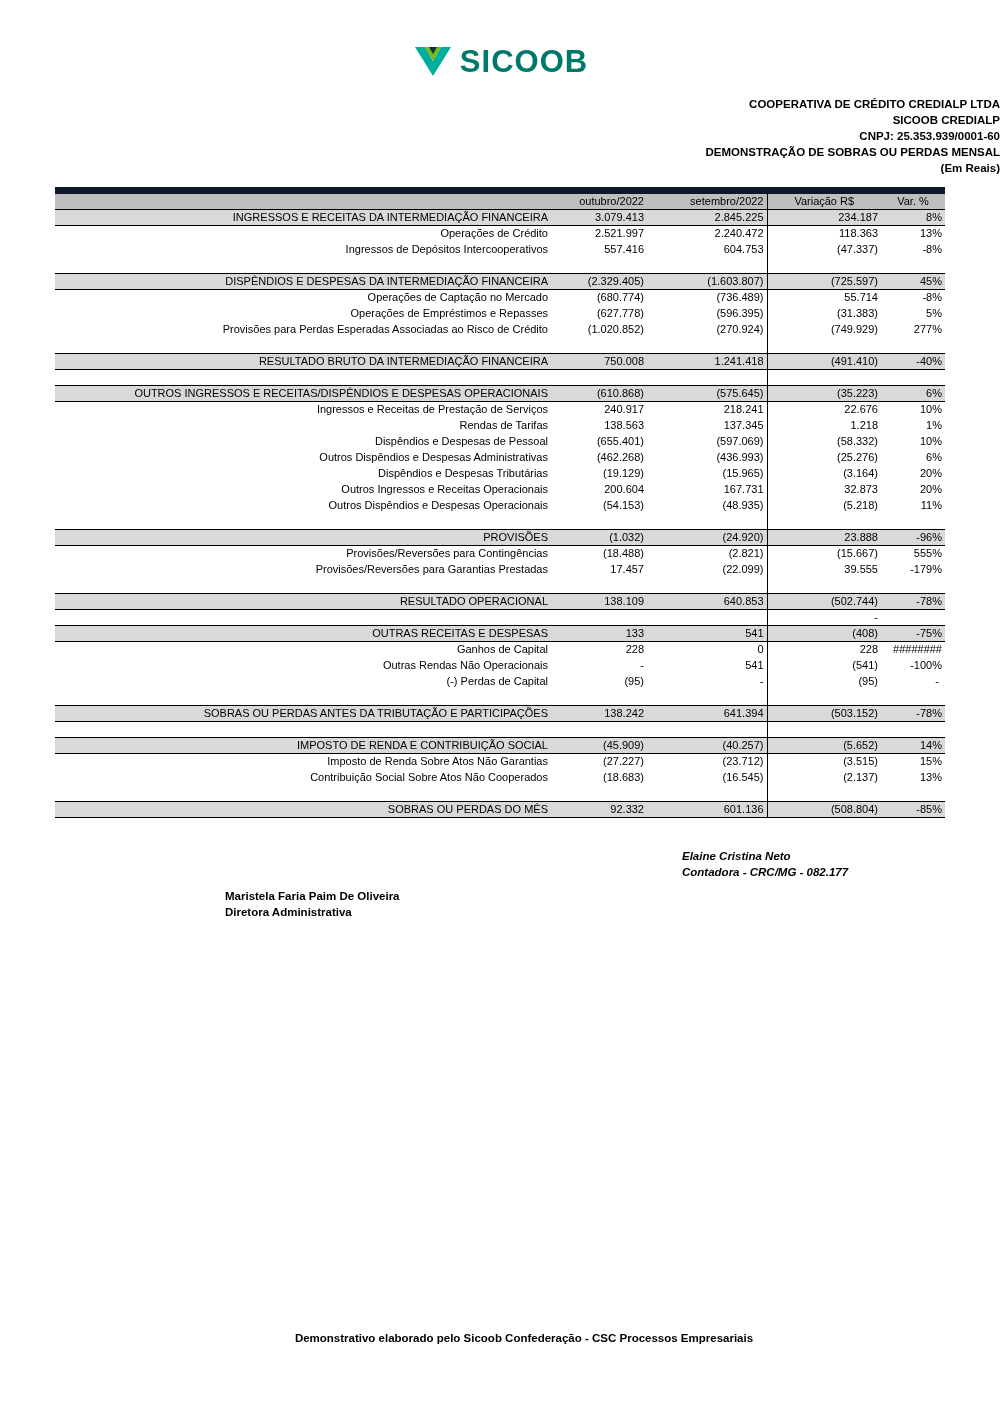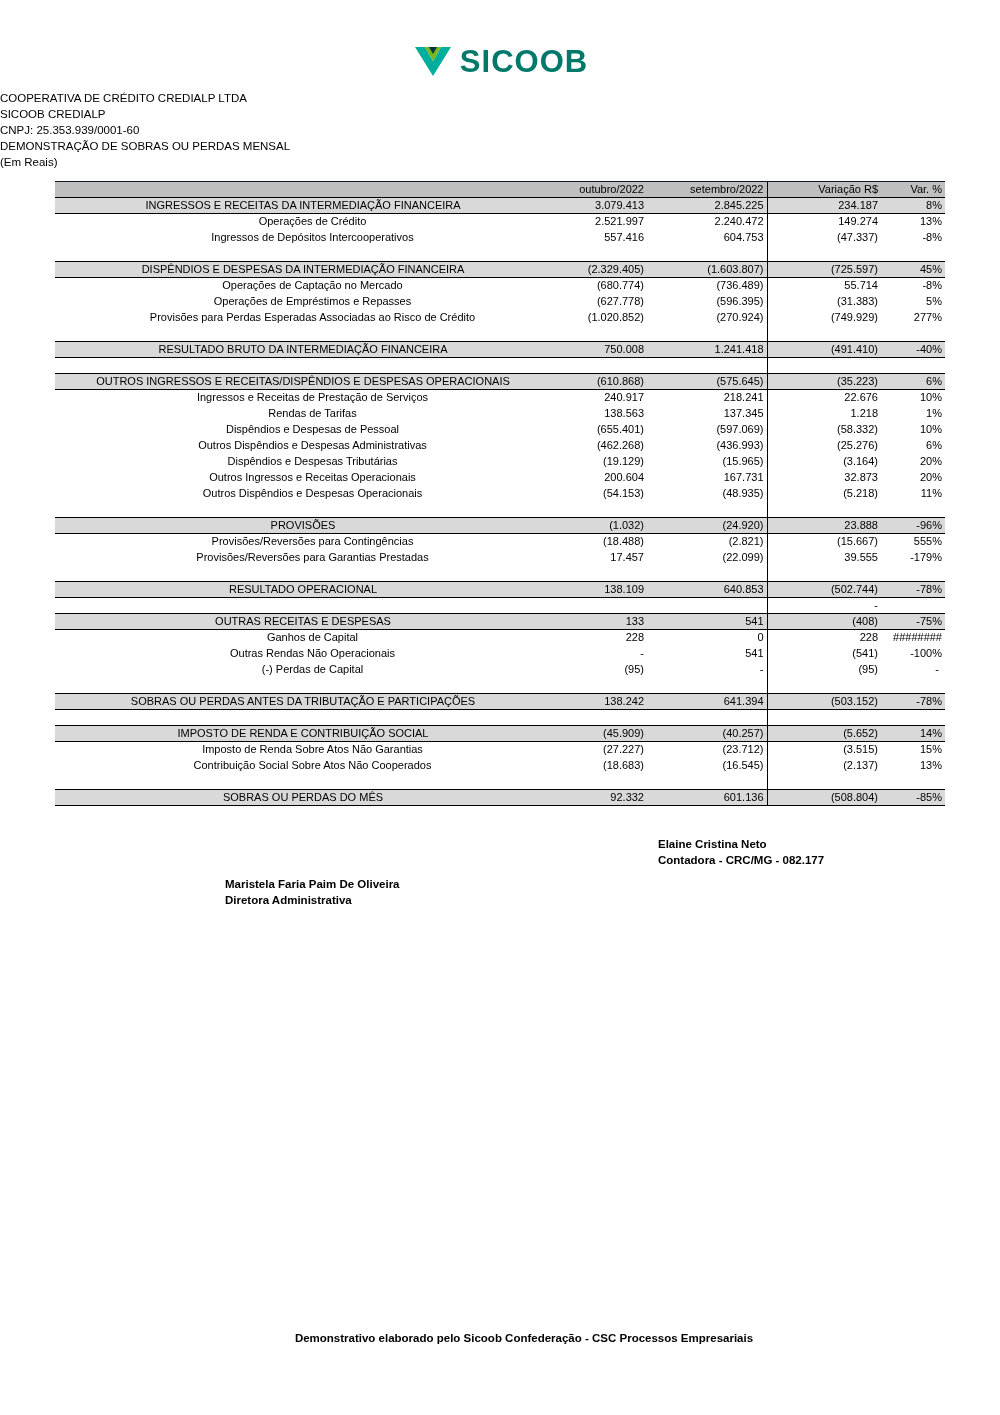--- a/index.html
+++ b/index.html
@@ -8,57 +8,57 @@
     position:relative; width:1000px; height:1415px; margin:0 auto;
     background:#ffffff; color:#000; overflow:hidden;
   }
   
   .logo-wrap { padding-top:44px; display:flex; justify-content:center; align-items:center; gap:6px; }
   .logo-emblem { display:inline-block; width:42px; height:34px; }
   .logo-word {
     font-size:31px; font-weight:bold; letter-spacing:1px; color:#00796b;
   }
   
-  .doc-header { margin-top:10px; text-align:left; font-size:11.5px; font-weight:normal; line-height:16px; }
+  .doc-header { margin-top:16px; text-align:right; font-size:11.5px; font-weight:bold; line-height:16px; }
   
   table.statement {
     border-collapse:collapse; table-layout:fixed;
     width:890px; margin:11px 0 0 55px;
     font-size:11px;
   }
   table.statement td, table.statement th {
     height:16px; padding:0 3px; line-height:15px;
     white-space:nowrap; overflow:visible; font-weight:normal;
   }
   .col-label { width:496px; }
   .col-oct   { width:96px; }
   .col-sep   { width:120px; }
   .col-var   { width:114px; }
   .col-pct   { width:64px; }
   .thead th {
     background:#bfbfbf; font-weight:bold;
-    border-top:1px solid #0f172a; border-bottom:1px solid #000;
+    border-top:7px solid #0f172a; border-bottom:1px solid #000;
   }
   .thead .h-oct, .thead .h-sep { text-align:right; }
-  .thead .h-var, .thead .h-pct { text-align:right; }
-  .c-label { text-align:center; padding-left:2px; }
+  .thead .h-var, .thead .h-pct { text-align:center; }
+  .c-label { text-align:right; padding-left:2px; }
   .c-num   { text-align:right; }
   .c-sep   { border-right:1px solid #000; padding-right:8px; }
   .c-pct   { padding-right:2px; }
   .row-section td {
     background:#d9d9d9; font-weight:bold;
     border-top:1px solid #000; border-bottom:1px solid #000;
   }
   .row-detail .c-label { padding-left:22px;margin-top:36px; }
   td.dash { padding-right:14px; }
   td.c-pct.dash { padding-right:6px; }
   
   .signatures { position:relative; height:60px; margin-top:30px; font-size:11.5px; font-weight:bold; line-height:16px; }
   .sig-left  { position:absolute; left:225px; top:0;margin-top:40px; }
-  .sig-right { position:absolute; left:658px; top:0; }
+  .sig-right { position:absolute; left:682px; top:0;font-style:italic; }
   
   .footer-note {
     position:absolute; left:0; top:1332px; width:100%;
     text-align:center; font-size:11.5px; font-weight:bold;padding-left:48px;
   }
 </style>
 </head>
 <body>
 
 <div class="page">
@@ -104,21 +104,21 @@
           <td class="c-label">INGRESSOS E RECEITAS DA INTERMEDIAÇÃO FINANCEIRA</td>
           <td class="c-num c-oct">3.079.413</td>
           <td class="c-num c-sep">2.845.225</td>
           <td class="c-num c-var">234.187</td>
           <td class="c-num c-pct">8%</td>
         </tr>
         <tr class="row-detail">
           <td class="c-label">Operações de Crédito</td>
           <td class="c-num c-oct">2.521.997</td>
           <td class="c-num c-sep">2.240.472</td>
-          <td class="c-num c-var">149.274</td>
+          <td class="c-num c-var">118.363</td>
           <td class="c-num c-pct">13%</td>
         </tr>
         <tr class="row-detail">
           <td class="c-label">Ingressos de Depósitos Intercooperativos</td>
           <td class="c-num c-oct">557.416</td>
           <td class="c-num c-sep">604.753</td>
           <td class="c-num c-var">(47.337)</td>
           <td class="c-num c-pct">-8%</td>
         </tr>
         <tr class="row-blank">

